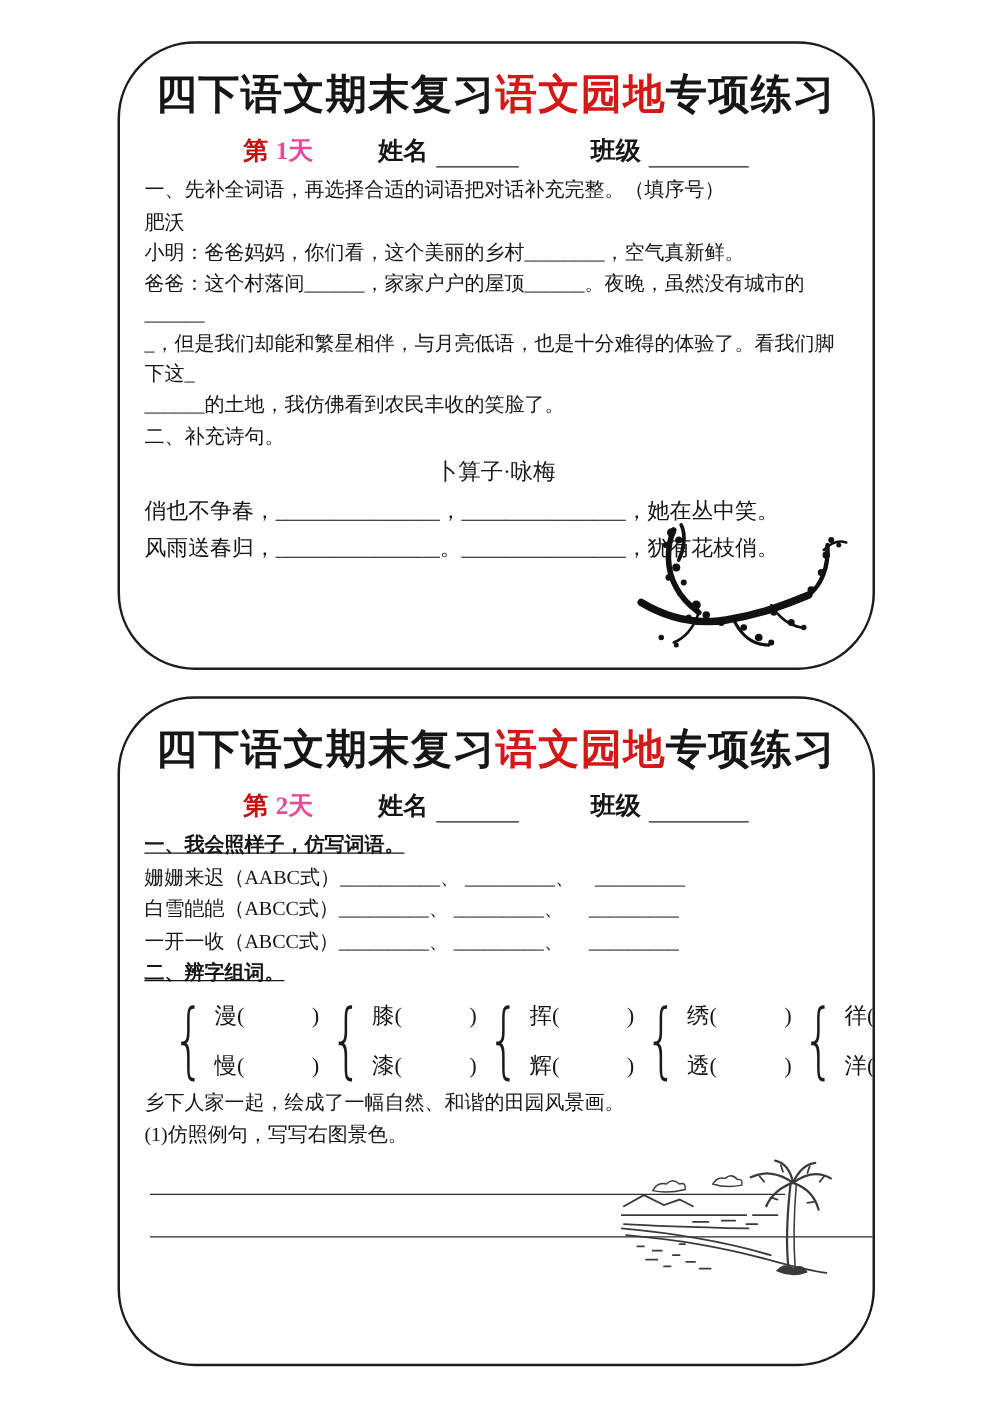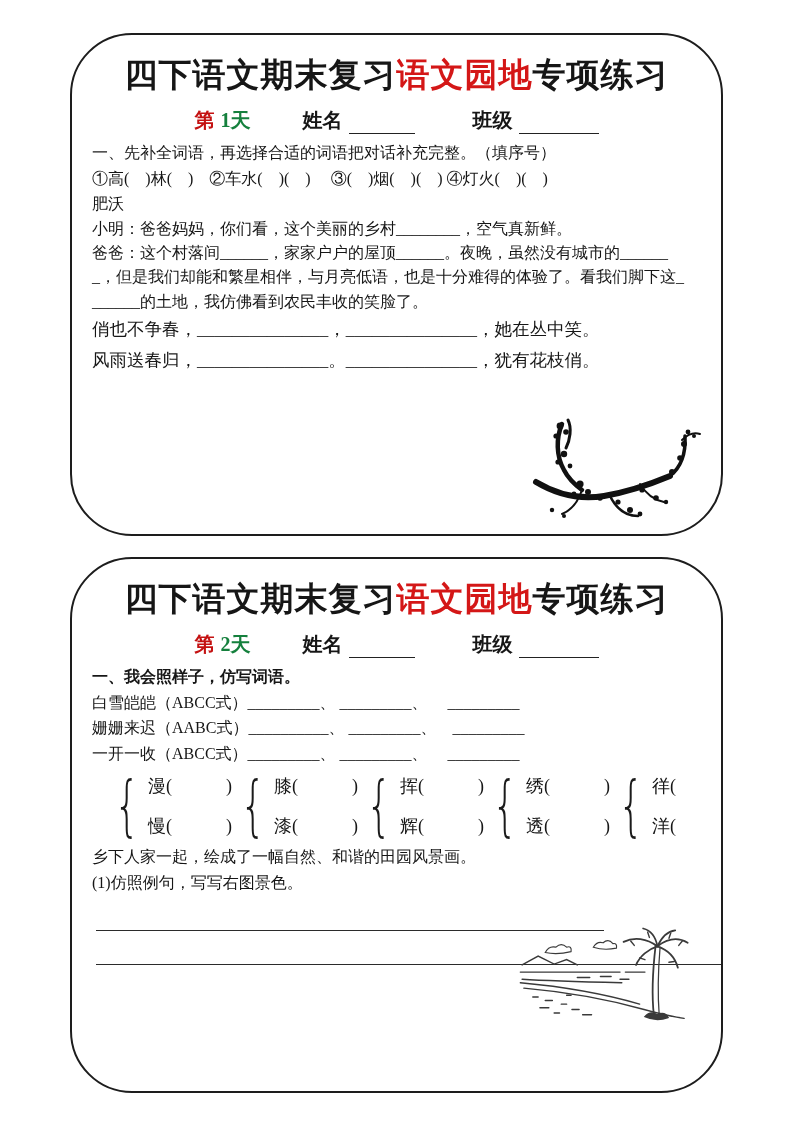--- a/index.html
+++ b/index.html
@@ -5,21 +5,21 @@
   * { box-sizing: border-box; }
   html,body { margin:0; padding:0; }
   body {
     width: 793px; height: 1121px;
     background: #ffffff;
     color: #161616;
     font-family: "Liberation Serif", "DejaVu Serif", serif;
   }
   .card {
     position: relative;
-    width: 653px;
+    width: 606px;
     margin: 16px auto;
     border: 2.5px solid #1d1d1d;
     border-radius: 62px;
     padding: 6px 20px 12px 20px;
     background: #fff;
     overflow: hidden;
   }
   .card.first  { margin-top: 33px; height: 503px; }
   .card.second { margin-top: 21px; height: 536px; }
 
@@ -37,38 +37,38 @@
     display: flex;
     justify-content: center;
     align-items: flex-end;
     gap: 6px;
     font-size: 20px;
     font-weight: bold;
     margin-top: 9px;
     margin-bottom: 6px;
   }
   .day-red  { color: #c41212; }
-  .day-blue { color: #15803d; }
+  .day-blue { color: #ec4899; }
   .day-gap  { width: 40px; }
   .label-gap{ width: 46px; }
   .fieldblank {
     display: inline-block;
     border-bottom: 1.8px solid #222;
     height: 20px;
   }
   .fieldblank.name  { width: 66px; }
   .fieldblank.clazz { width: 80px; }
 
   .body-text {
     font-size: 16px;
     line-height: 1.60;
     white-space: pre-wrap;
   }
   .tight { line-height: 1.52; }
-  .bold  { font-weight: bold; }
+  .bold  { font-weight: bold; text-decoration: underline; }
 
   .poem-title {
     text-align: center;
     font-size: 18px;
     margin: 2px 0 4px 0;
   }
   .poem-line { font-size: 17.5px; line-height: 1.75; white-space: pre-wrap; }
 
   .braces-row {
     display: flex;
@@ -113,28 +113,29 @@
     <span class="day-blue">1天</span>
     <span class="day-gap"></span>
     <span>姓名</span>
     <span class="fieldblank name"></span>
     <span class="label-gap"></span>
     <span>班级</span>
     <span class="fieldblank clazz"></span>
   </div>
 
   <div class="body-text">一、先补全词语，再选择合适的词语把对话补充完整。（填序号）</div>
-  <div class="body-text">①高(　)林(　)　②车水(　)(　)　 ③(　)烟(　)(　) ④灯火(　)(　)</div>
   <div class="body-text">肥沃</div>
 
   <div class="body-text tight">小明：爸爸妈妈，你们看，这个美丽的乡村________，空气真新鲜。</div>
   <div class="body-text tight">爸爸：这个村落间______，家家户户的屋顶______。夜晚，虽然没有城市的______</div>
   <div class="body-text tight">_，但是我们却能和繁星相伴，与月亮低语，也是十分难得的体验了。看我们脚下这_</div>
   <div class="body-text tight">______的土地，我仿佛看到农民丰收的笑脸了。</div>
 
+  <div class="body-text">二、补充诗句。</div>
+  <div class="poem-title">卜算子·咏梅</div>
   <div class="poem-line">俏也不争春，_______________，_______________，她在丛中笑。</div>
   <div class="poem-line">风雨送春归，_______________。_______________，犹有花枝俏。</div>
 
   <svg class="illus plum" viewBox="0 0 185 118">
     <g stroke="#111" fill="none" stroke-linecap="round">
       <path d="M14,72 C34,84 58,90 82,86 C106,82 124,76 148,66" stroke-width="6"></path>
       <path d="M40,14 C34,28 34,46 42,60 C46,68 52,74 60,80" stroke-width="4.5"></path>
       <path d="M46,10 C50,18 48,30 44,38" stroke-width="3"></path>
       <path d="M148,66 C158,58 164,44 163,26" stroke-width="3.5"></path>
       <path d="M160,30 C166,24 172,22 178,24" stroke-width="2"></path>
@@ -181,24 +182,25 @@
     <span class="day-blue">2天</span>
     <span class="day-gap"></span>
     <span>姓名</span>
     <span class="fieldblank name"></span>
     <span class="label-gap"></span>
     <span>班级</span>
     <span class="fieldblank clazz"></span>
   </div>
 
   <div class="body-text bold">一、我会照样子，仿写词语。</div>
+  <div class="body-text">姗姗来迟（AABC式）__________、 _________、　_________</div>
   <div class="body-text">白雪皑皑（ABCC式）_________、 _________、　 _________</div>
-  <div class="body-text">姗姗来迟（AABC式）__________、 _________、　_________</div>
   <div class="body-text">一开一收（ABCC式）_________、 _________、　 _________</div>
 
+  <div class="body-text bold">二、辨字组词。</div>
 
   <div class="braces-row">
     <div class="brace-group">
       <span class="brace">{</span>
       <span class="brace-col">
         <span><span>漫</span><span>(　　　)</span></span>
         <span><span>慢</span><span>(　　　)</span></span>
       </span>
     </div>
     <div class="brace-group">

